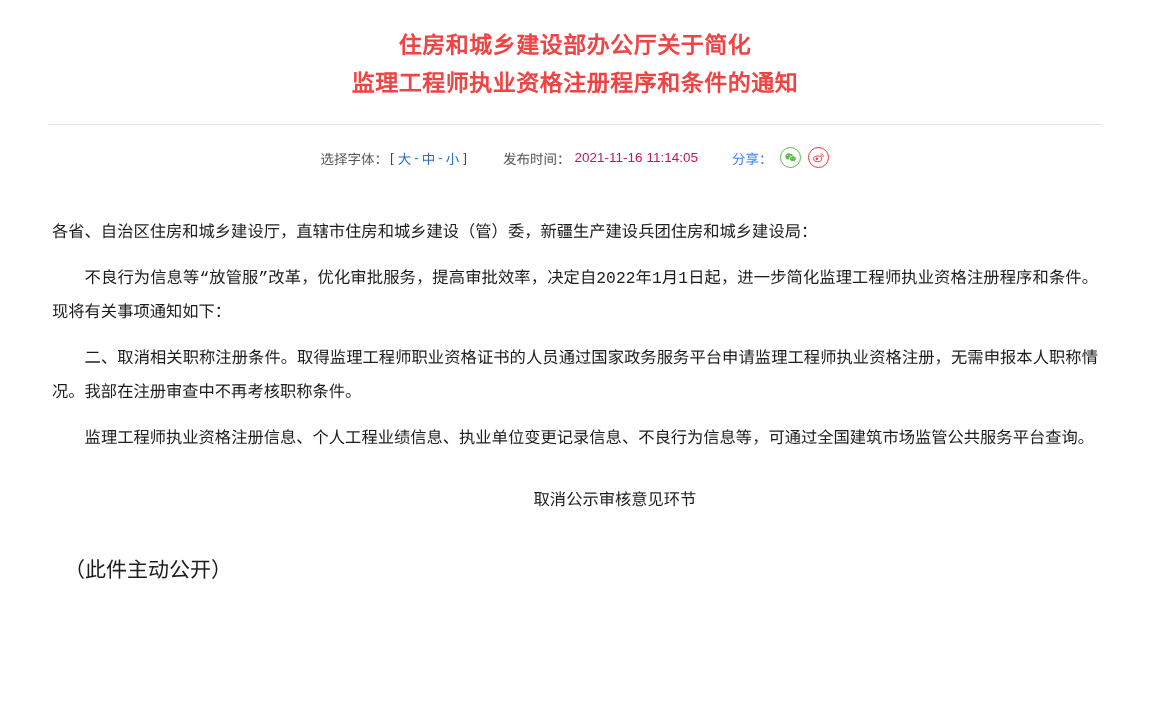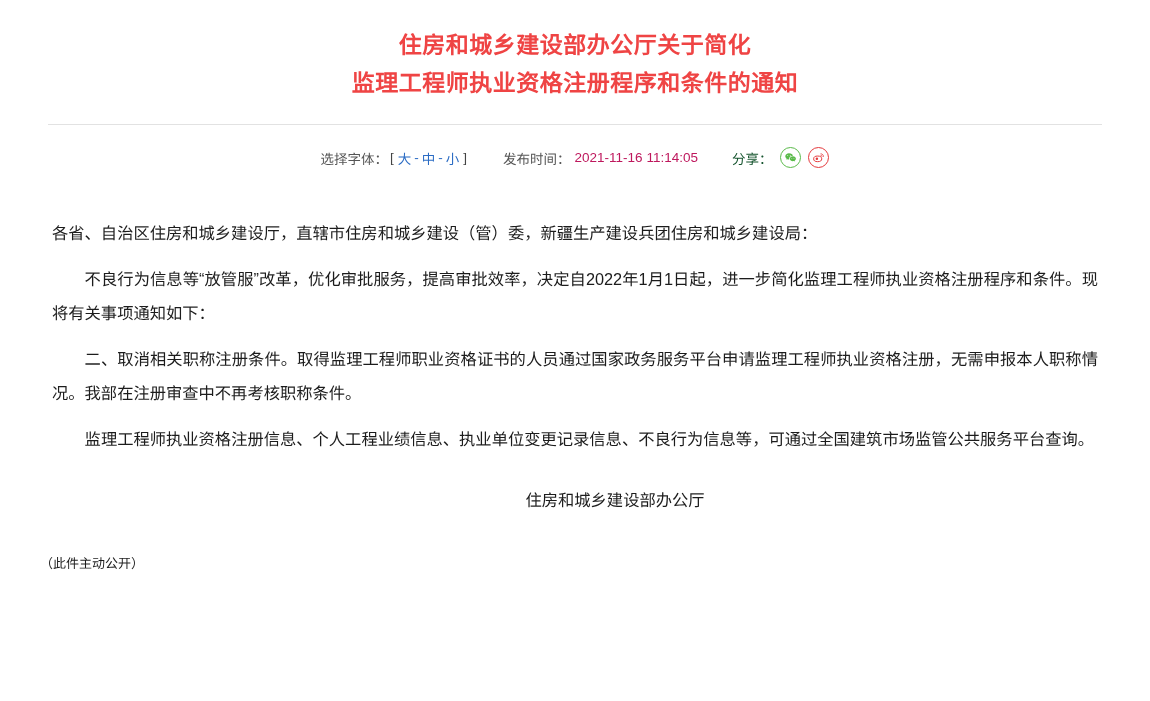--- a/index.html
+++ b/index.html
@@ -67,21 +67,21 @@
     text-decoration: none;
     padding: 0 2px;
     cursor: pointer;
   }
   .size-sep {
     color: #2b6cc4;
     padding: 0 1px;
   }
   .pub-time-label { color: #555555; }
   .pub-time-value { color: #be185d; margin-left: 4px; }
-  .share-label { color: #14532d; margin-right: 8px; }
+  .share-label { color: #3b82f6; margin-right: 8px; }
   .share-icons {
     display: flex;
     align-items: center;
     gap: 7px;
   }
   .share-icon {
     width: 19px;
     height: 19px;
     border-radius: 50%;
     display: inline-flex;
@@ -100,20 +100,21 @@
   }
   .share-icon svg { display: block; }
 
   
   .content {
     margin: 48px 52px 8px 52px;
     font-size: 16.3px;
     line-height: 34px;
     color: #1c1c1c;
     text-align: justify;
+    font-family: Liberation Mono, monospace;
   }
   .content p {
     margin: 0 0 12px 0;
   }
   .indent {
     text-indent: 2em;
   }
 
   
   .signature {
@@ -121,22 +122,22 @@
     text-align: center;
     font-size: 16.3px;
     line-height: 33px;
     color: #1c1c1c;
   }
   .sign-org { padding-left: 80px; }
   .sign-date { padding-left: 80px; }
 
   
   .footer-note {
-    margin: 36px 0 0 40px;
-    font-size: 13px;
+    margin: 36px 0 0 64px;
+    font-size: 21px;
     color: #1c1c1c;
   }
 </style>
 </head>
 <body>
 
 <div class="page">
 
   <div class="title-block">
     <div class="title-line">住房和城乡建设部办公厅关于简化</div>
@@ -185,19 +186,19 @@
 
   </div>
 
   <div class="content">
     <p>各省、自治区住房和城乡建设厅，直辖市住房和城乡建设（管）委，新疆生产建设兵团住房和城乡建设局：</p>
     <p class="indent">不良行为信息等“放管服”改革，优化审批服务，提高审批效率，决定自2022年1月1日起，进一步简化监理工程师执业资格注册程序和条件。现将有关事项通知如下：</p>
     <p class="indent">二、取消相关职称注册条件。取得监理工程师职业资格证书的人员通过国家政务服务平台申请监理工程师执业资格注册，无需申报本人职称情况。我部在注册审查中不再考核职称条件。</p>
     <p class="indent">监理工程师执业资格注册信息、个人工程业绩信息、执业单位变更记录信息、不良行为信息等，可通过全国建筑市场监管公共服务平台查询。</p>
 
     <div class="signature">
-      <div class="sign-org">住房和城乡建设部办公厅</div>
+      <div class="sign-org">取消公示审核意见环节</div>
     </div>
   </div>
 
   <div class="footer-note">（此件主动公开）</div>
 
 </div>
 
 </body></html>

